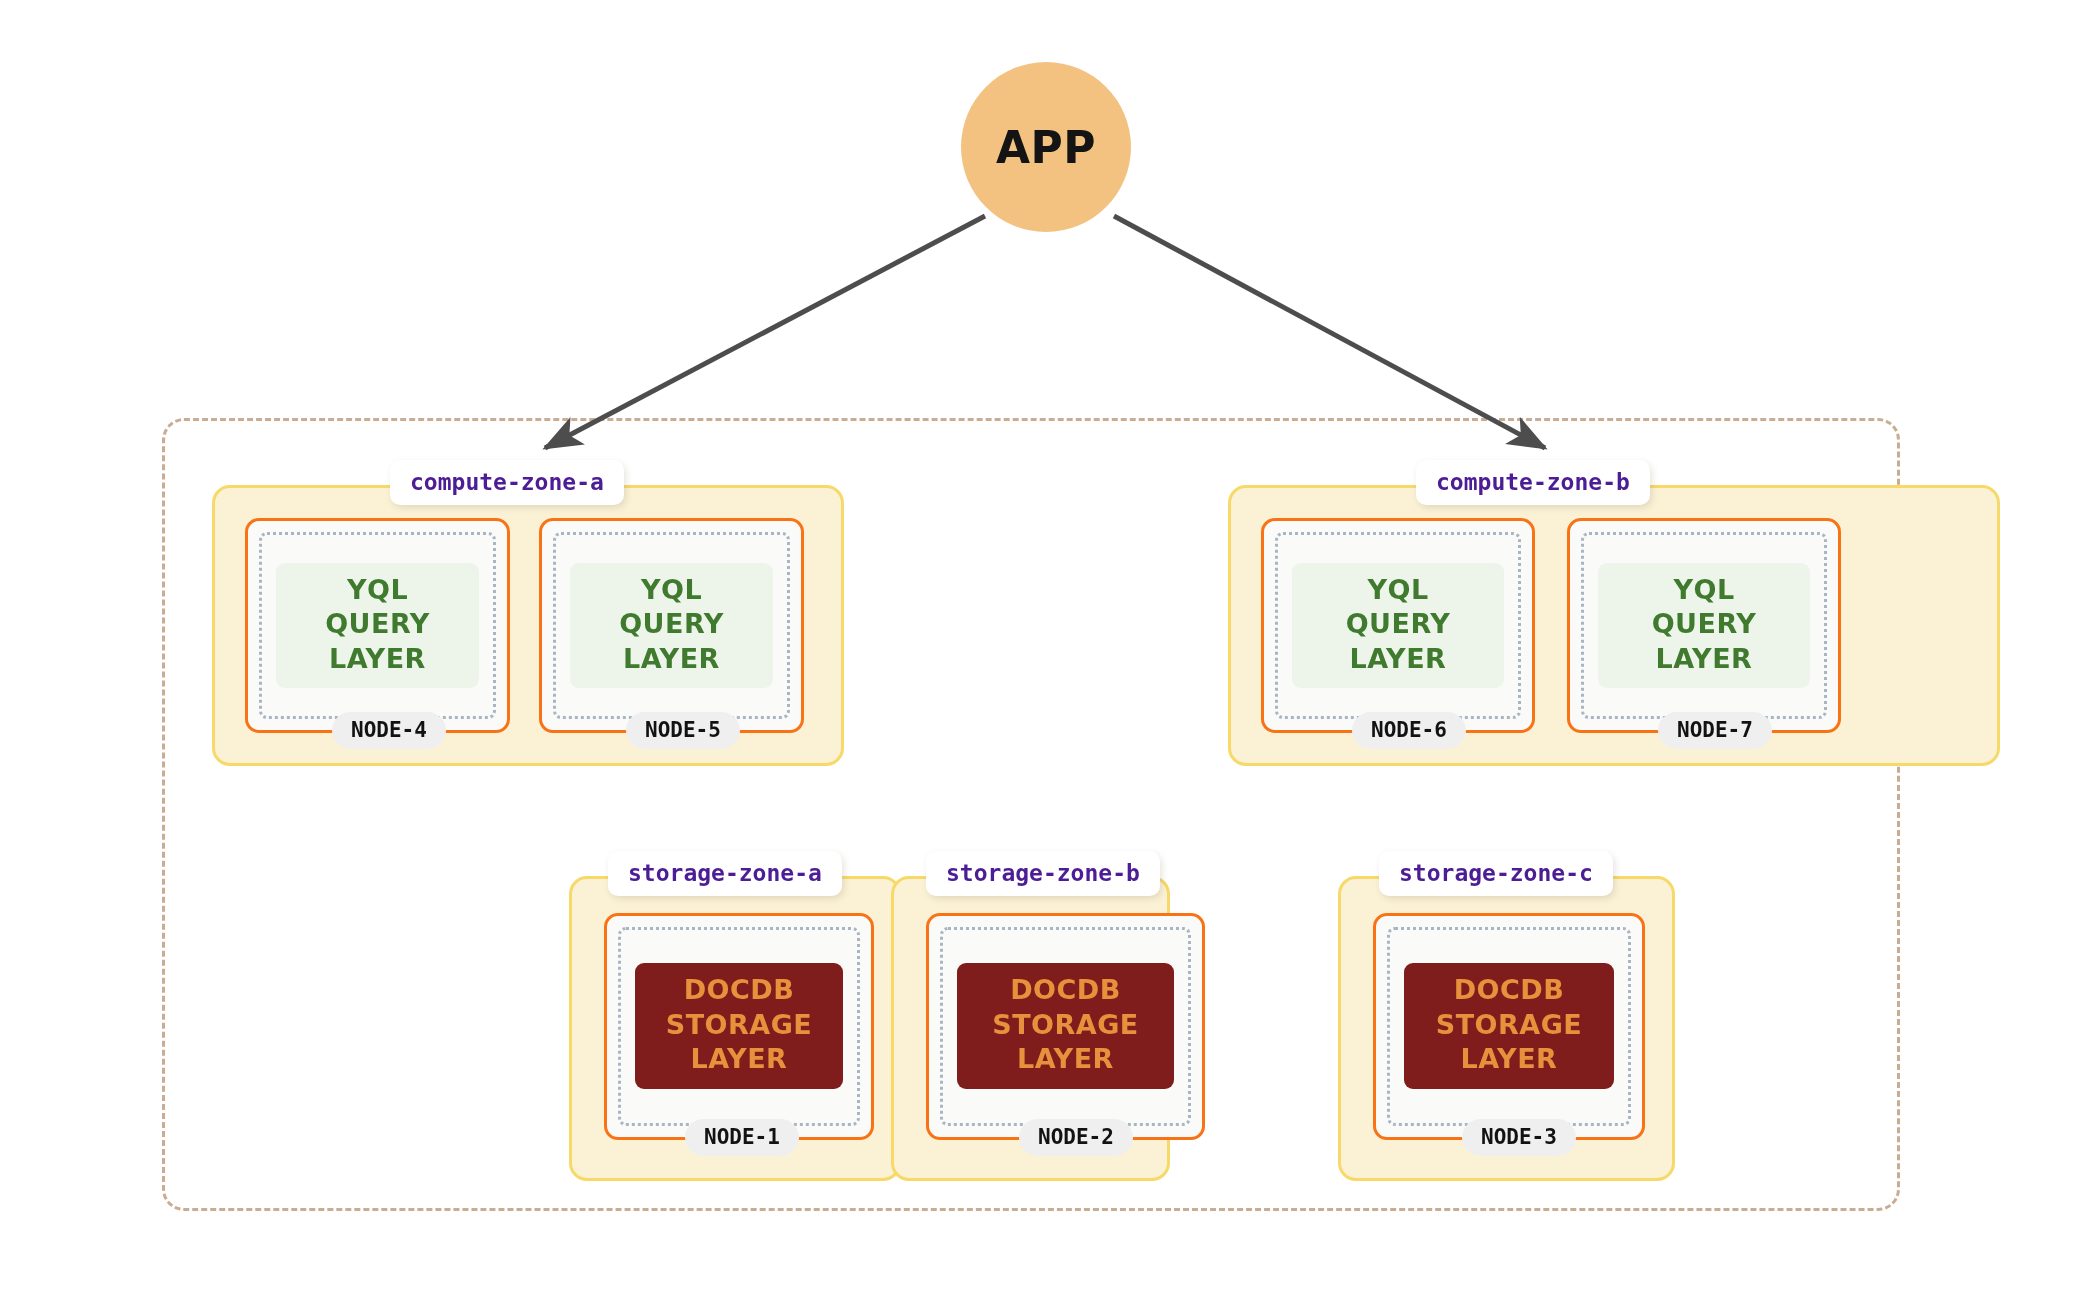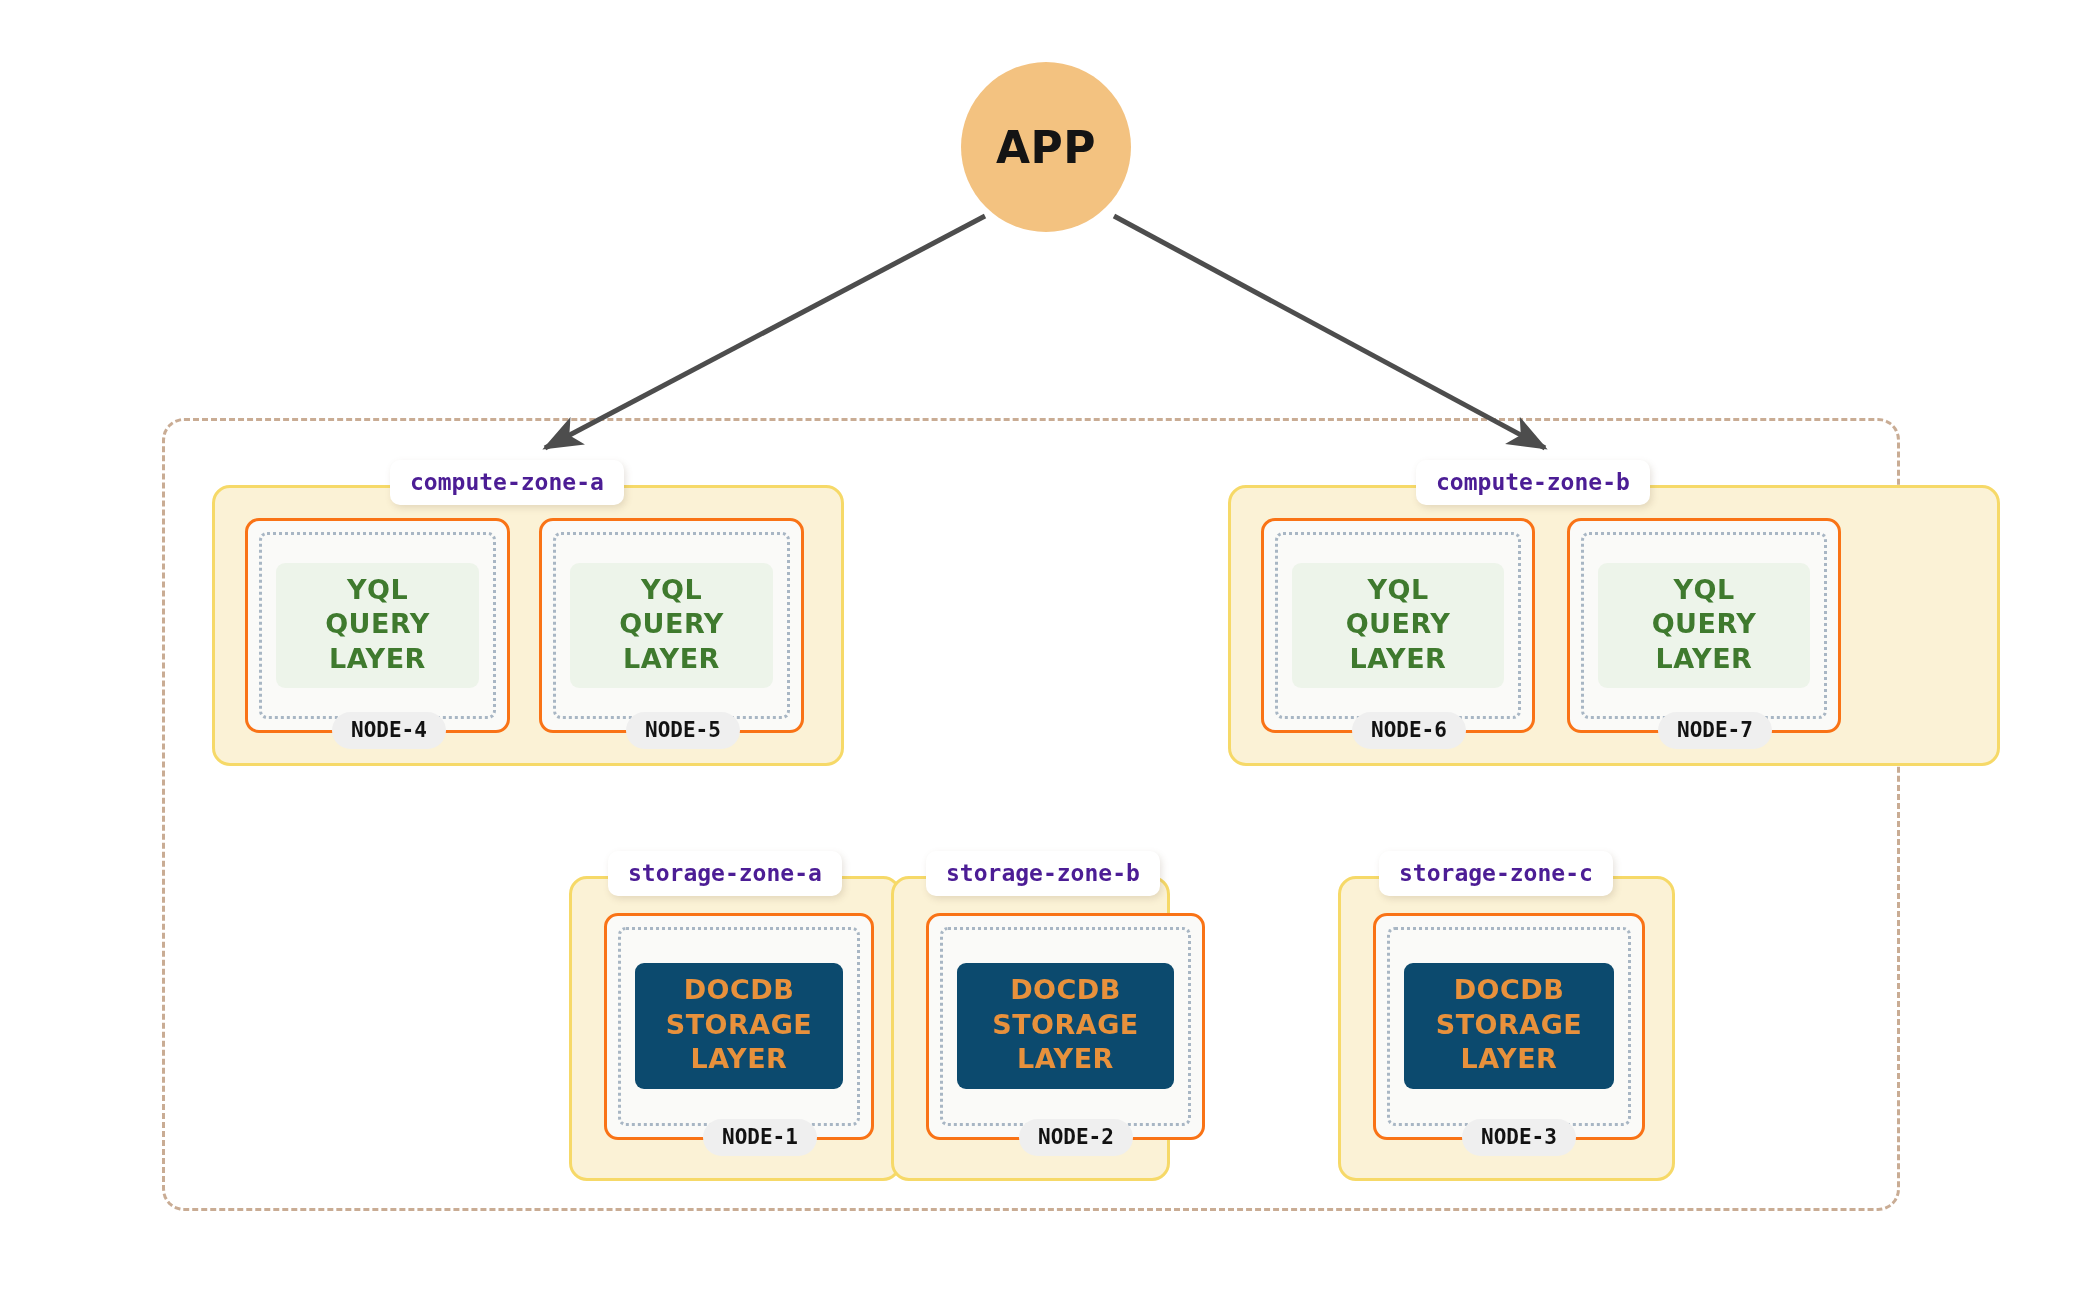--- a/index.html
+++ b/index.html
@@ -124,21 +124,21 @@
     font-size: 27px;
     font-weight: 700;
     line-height: 1.28;
     letter-spacing: 0.5px;
   }
   .layer-band.yql {
     background: #edf4ea;
     color: #3f7a2e;
   }
   .layer-band.docdb {
-    background: #0c4a6e;
+    background: #7f1d1d;
     color: #e8913c;
   }
   .band-line { display: block; }
 
   
   .node-pill {
     position: absolute;
     bottom: -19px;
     background: #efefef;
     border-radius: 19px;
@@ -223,21 +223,21 @@
   <div class="zone" style="left:521px; top:876px; width:332px; height:305px;margin-left:48px;">
     <div class="zone-title" style="left:36px;">storage-zone-a</div>
 
     <div class="node" style="left:32px; top:34px; width:270px; height:227px;">
       <div class="node-inner align-low">
         <div class="layer-band docdb">
           <span class="band-line">DOCDB</span>
           <span class="band-line">STORAGE LAYER</span>
         </div>
       </div>
-      <div class="node-pill" style="left:96px;">NODE-1</div>
+      <div class="node-pill" style="left:78px;">NODE-1</div>
     </div>
   </div>
 
   <div class="zone" style="left:891px; top:876px; width:279px; height:305px;">
     <div class="zone-title" style="left:32px;">storage-zone-b</div>
 
     <div class="node" style="left:32px; top:34px; width:279px; height:227px;">
       <div class="node-inner align-low">
         <div class="layer-band docdb">
           <span class="band-line">DOCDB</span>

